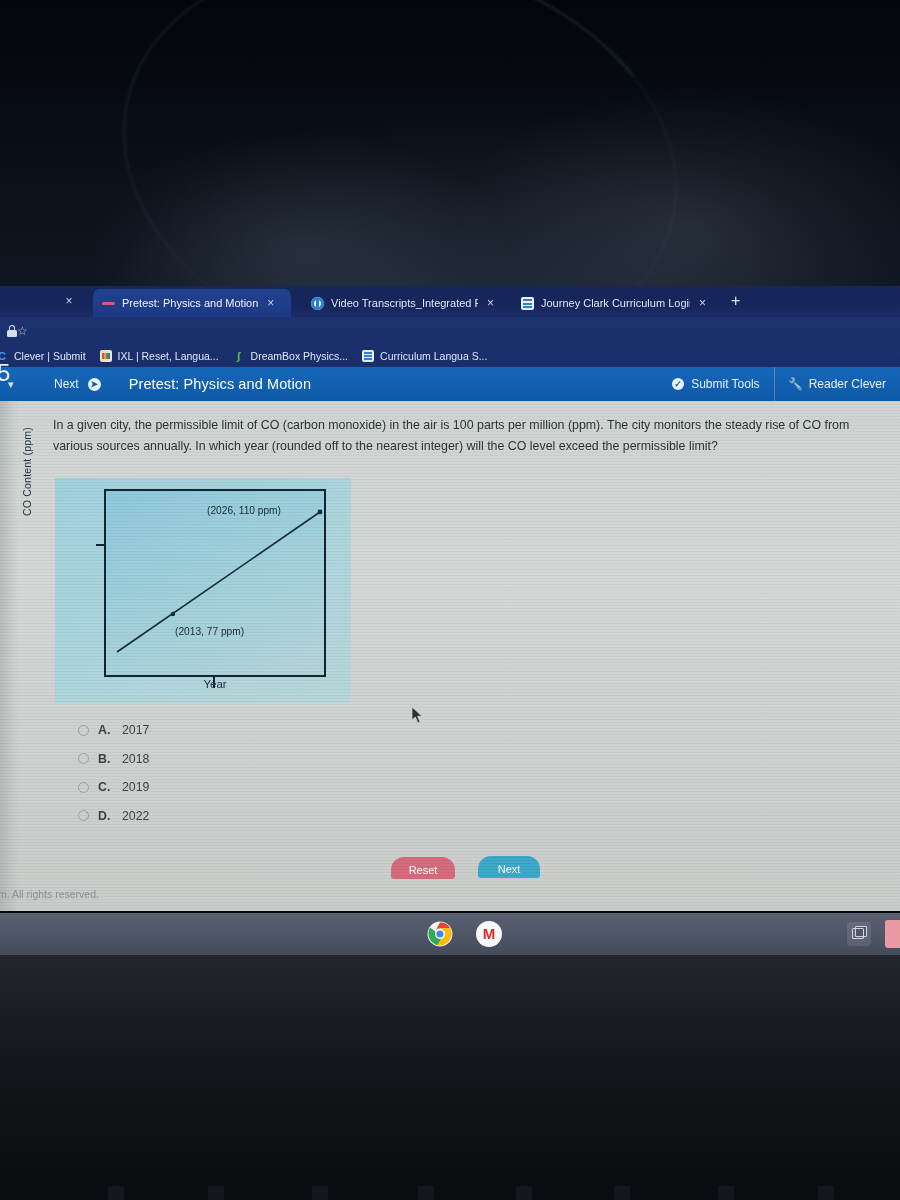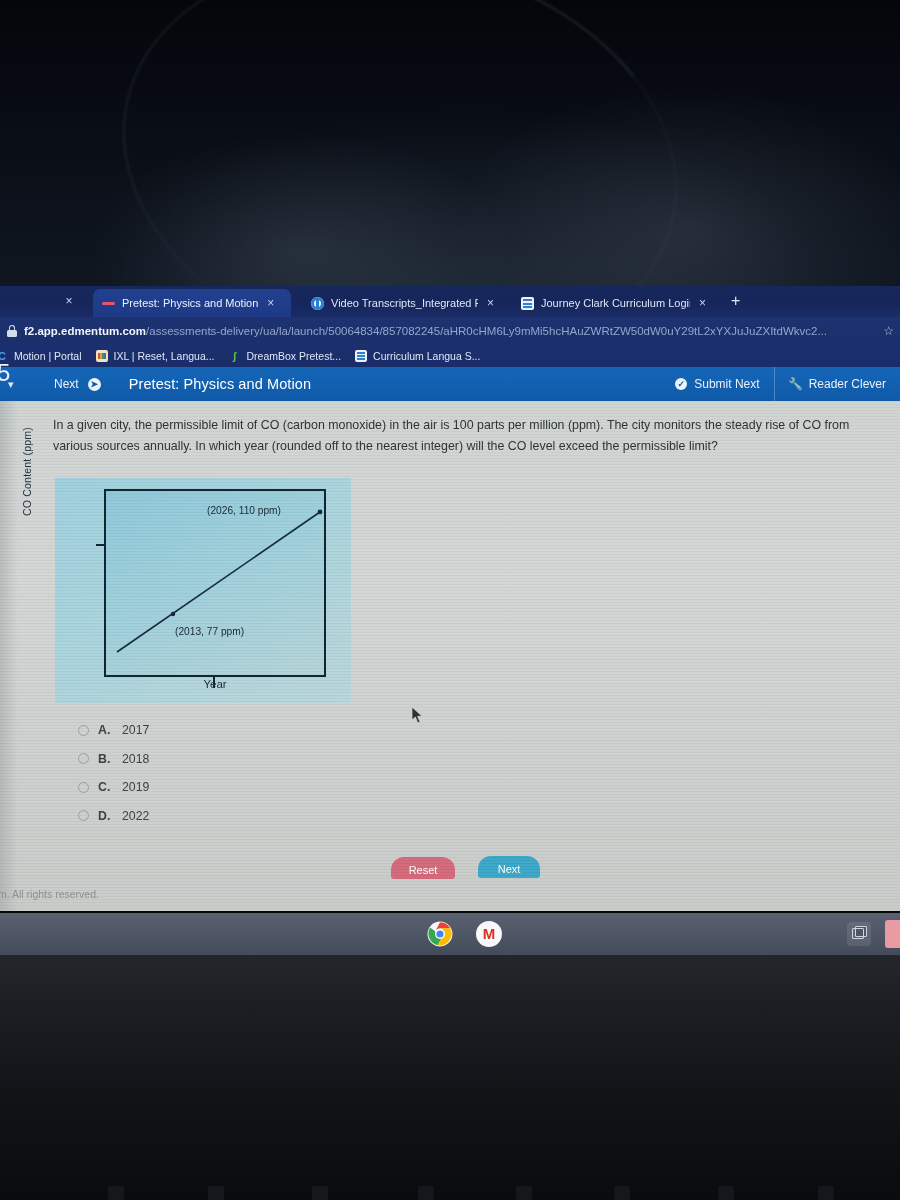--- a/index.html
+++ b/index.html
@@ -390,59 +390,56 @@
       </div>
 
       <div class="newtab" style="left:731px;">+</div>
     </div>
 
     <div id="omnibox-row">
       <span id="lock-icon">
         <span class="shackle"></span>
           <span class="body"></span>
       </span>
-      <span id="url">
-        <span class="host">f2.app.edmentum.com</span><span class="path">/assessments-delivery/ua/la/launch/50064834/857082245/aHR0cHM6Ly9mMi5hcHAuZWRtZW50dW0uY29tL2xYXJuJuZXItdWkvc2...</span>
-      </span>
       <span id="star-icon">☆</span>
     </div>
 
     <div id="bookmarks">
       <div class="bmk" style="margin-left:-4px;">
         <span class="bico bico-clever">C</span>
-        <span>Motion | Portal</span>
+        <span>Clever | Submit</span>
       </div>
       <div class="bmk">
         <span class="bico bico-ixl"></span>
         <span>IXL | Reset, Langua...</span>
       </div>
       <div class="bmk">
         <span class="bico bico-dream">ʃ</span>
-        <span>DreamBox Pretest...</span>
+        <span>DreamBox Physics...</span>
       </div>
       <div class="bmk">
         <span class="bico bico-curr"></span>
         <span>Curriculum Langua S...</span>
       </div>
     </div>
 
     <div id="app-header">
       <div id="qnum">
         <span>5</span>
         <span class="chev">▾</span>
       </div>
       <div id="next-top">
         <span>Next</span>
         <span class="arrow-circ">➤</span>
       </div>
       <div id="app-title">Pretest: Physics and Motion</div>
       <div id="header-right">
         <div class="hdr-btn">
           <span class="check-circ">✓</span>
-          <span>Submit Next</span>
+          <span>Submit Tools</span>
         </div>
         <div class="hdr-btn">
           <span class="wrench">🔧</span>
           <span>Reader Clever</span>
         </div>
       </div>
     </div>
 
     <div id="content">
       <div id="scroll-left-edge"></div>

